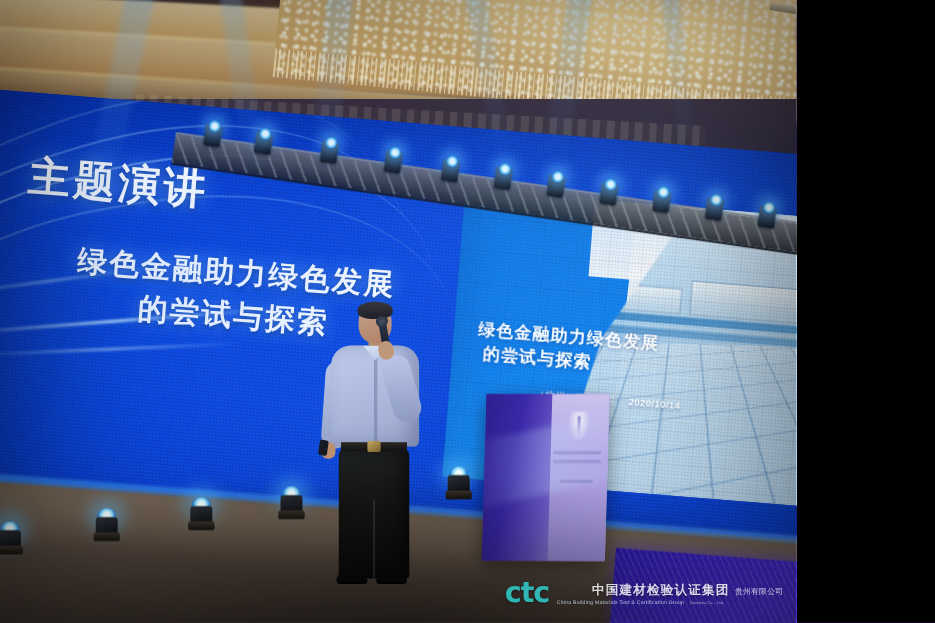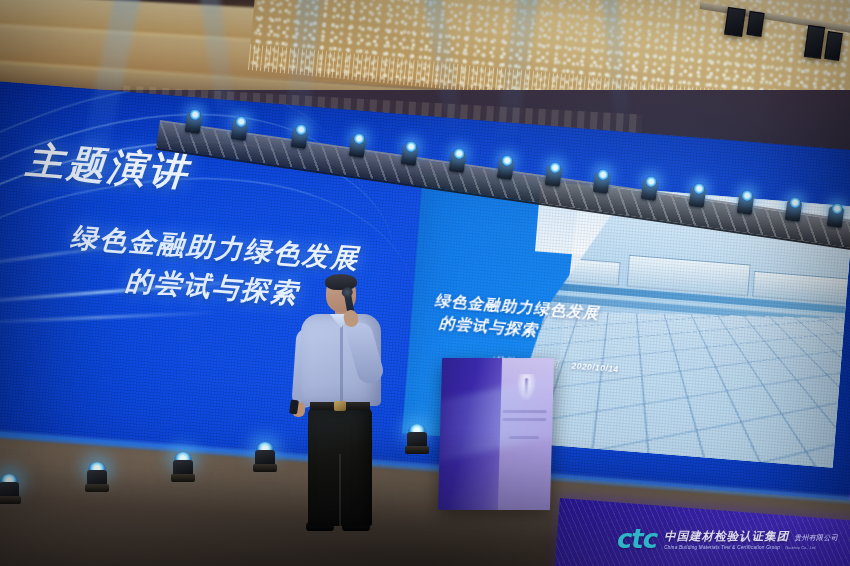--- a/index.html
+++ b/index.html
@@ -1,22 +1,21 @@
 <!DOCTYPE html>
 <html><head>
 <meta charset="utf-8">
 <title>Conference Stage Keynote</title>
 <style>
   html,body{margin:0;padding:0;background:#000;}
   body{font-family:"Liberation Sans","DejaVu Sans",sans-serif;}
 
   #scene{
-    position:relative;width:850px;height:566px;overflow:hidden;
+    position:relative;width:724px;height:566px;overflow:hidden;
     background:#6d28d9;
-    font-style:italic;
   }
 
   
   .ceiling{
     position:absolute;left:0;top:0;width:850px;height:128px;
     background:
       linear-gradient(178deg,#3a2a36 0%, #5a4334 10%, #2a1d2c 30%, #1a1430 60%, #120f28 100%);
     overflow:hidden;
   }
   
@@ -400,21 +399,21 @@
   }
   .wm-logo{
     font-family:"DejaVu Sans","Liberation Sans",sans-serif;
     font-weight:700;font-size:26px;line-height:1;
     color:#2fd6d6;letter-spacing:-1px;
     text-shadow:0 1px 3px rgba(0,0,0,.45);
   }
   .wm-text{display:flex;flex-direction:column;gap:1px;}
   .wm-cn{display:flex;align-items:baseline;gap:5px;}
   .wm-cn-main{color:#ffffff;font-size:11.5px;font-weight:700;letter-spacing:1px;
-    text-shadow:0 1px 3px rgba(0,0,0,.5);}
+    text-shadow:0 1px 3px rgba(0,0,0,.5);margin-left:32px;}
   .wm-cn-sub{color:#e2e8f2;font-size:7px;letter-spacing:.3px;}
   .wm-en{display:flex;align-items:baseline;gap:5px;}
   .wm-en-main{color:#cfe0f0;font-size:4.6px;letter-spacing:.25px;}
   .wm-en-sub{color:#bacbdd;font-size:3.6px;letter-spacing:.2px;}
 </style>
 </head>
 <body>
 
 <div id="scene">
 

